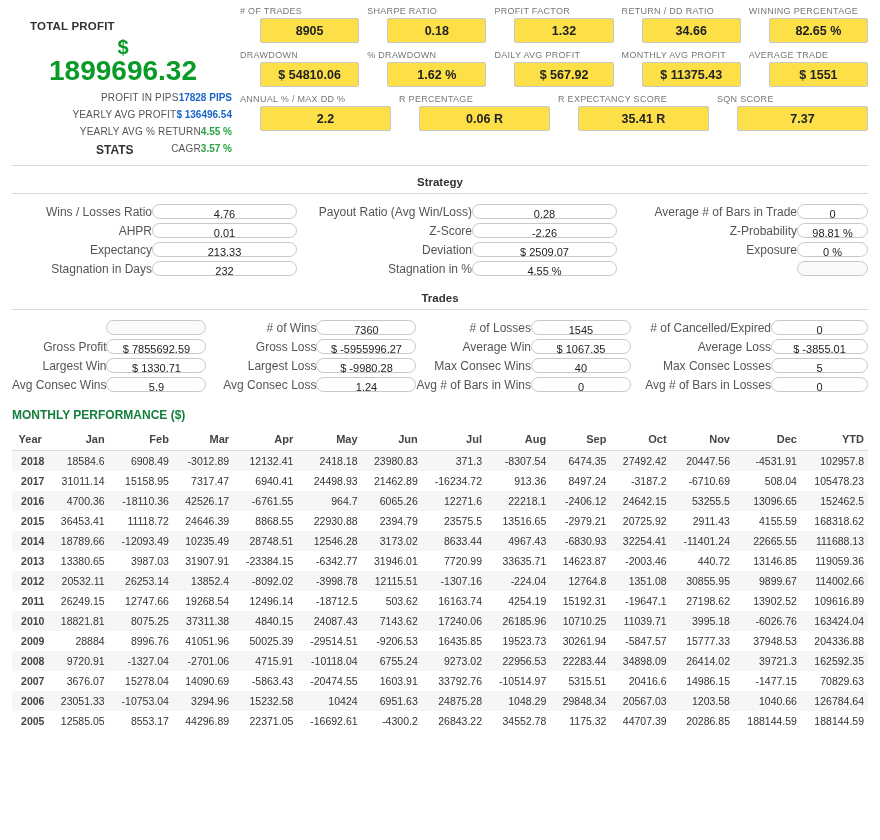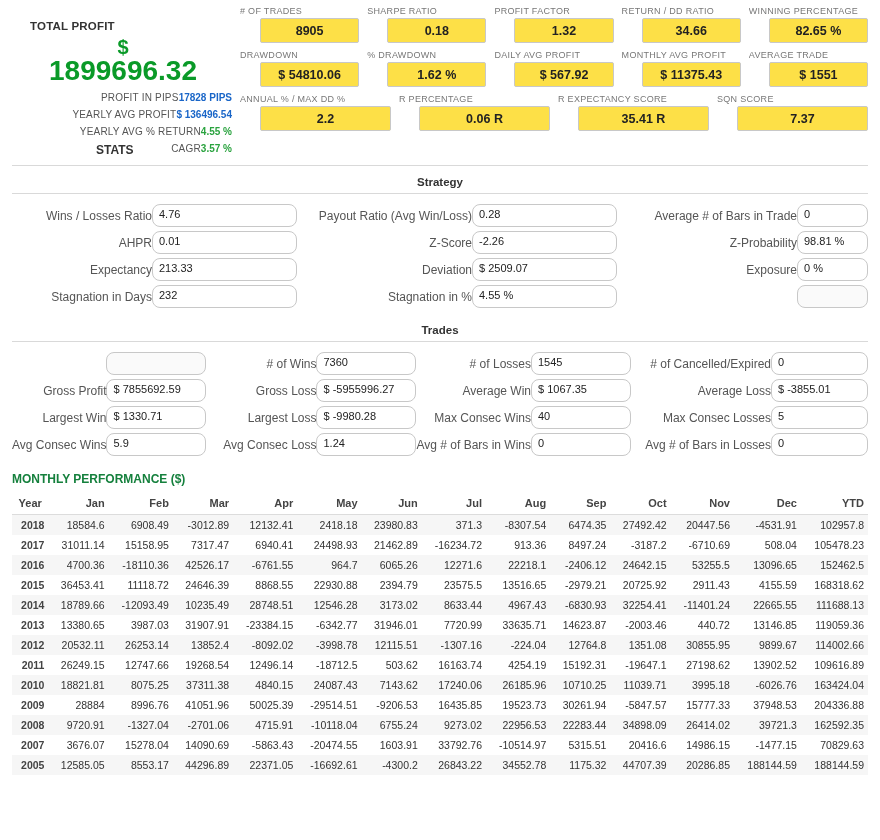--- a/index.html
+++ b/index.html
@@ -56,21 +56,21 @@
   }
   .sec-top-line { border-top: 1px solid #d9d9d9; margin-top: 8px; }
 
   
   table.grid { width: 856px; border-collapse: collapse; margin-top: 8px; }
   table.grid td { padding: 2px 0; vertical-align: middle; }
   td.gl { text-align: right; font-size: 12px; color: #555; padding-right: 8px; white-space: nowrap; margin-top: 41px; }
   td.gv { }
   .cell {
     border: 1px solid #c8c8c8; background: #fff; border-radius: 8px;
-    height: 23px; line-height: 19px; text-align: left;
+    height: 15px; line-height: 19px; text-align: center;
     padding: 0 6px; font-size: 11px; color: #222;
   }
   .cell.empty { background: #fafafa; }
 
   
   .mp-title { font-weight: bold; font-size: 12px; color: #15803d; margin: 14px 0 6px 0; }
   table.mp { width: 856px; border-collapse: collapse; font-size: 10.5px; }
   table.mp th {
     font-weight: bold; color: #444; font-size: 11px;
     padding: 5px 4px; text-align: right; border-bottom: 1px solid #dcdcdc; margin-left: 35px;
@@ -534,20 +534,36 @@
           <td>1603.91</td>
           <td>33792.76</td>
           <td class="neg">-10514.97</td>
           <td>5315.51</td>
           <td>20416.6</td>
           <td>14986.15</td>
           <td class="neg">-1477.15</td>
           <td>70829.63</td>
         </tr>
         <tr>
+          <td>2006</td>
+          <td>23051.33</td>
+          <td class="neg">-10753.04</td>
+          <td>3294.96</td>
+          <td>15232.58</td>
+          <td>10424</td>
+          <td>6951.63</td>
+          <td>24875.28</td>
+          <td>1048.29</td>
+          <td>29848.34</td>
+          <td>20567.03</td>
+          <td>1203.58</td>
+          <td>1040.66</td>
+          <td>126784.64</td>
+        </tr>
+        <tr>
           <td>2005</td>
           <td>12585.05</td>
           <td>8553.17</td>
           <td>44296.89</td>
           <td>22371.05</td>
           <td class="neg">-16692.61</td>
           <td class="neg">-4300.2</td>
           <td>26843.22</td>
           <td>34552.78</td>
           <td>1175.32</td>

